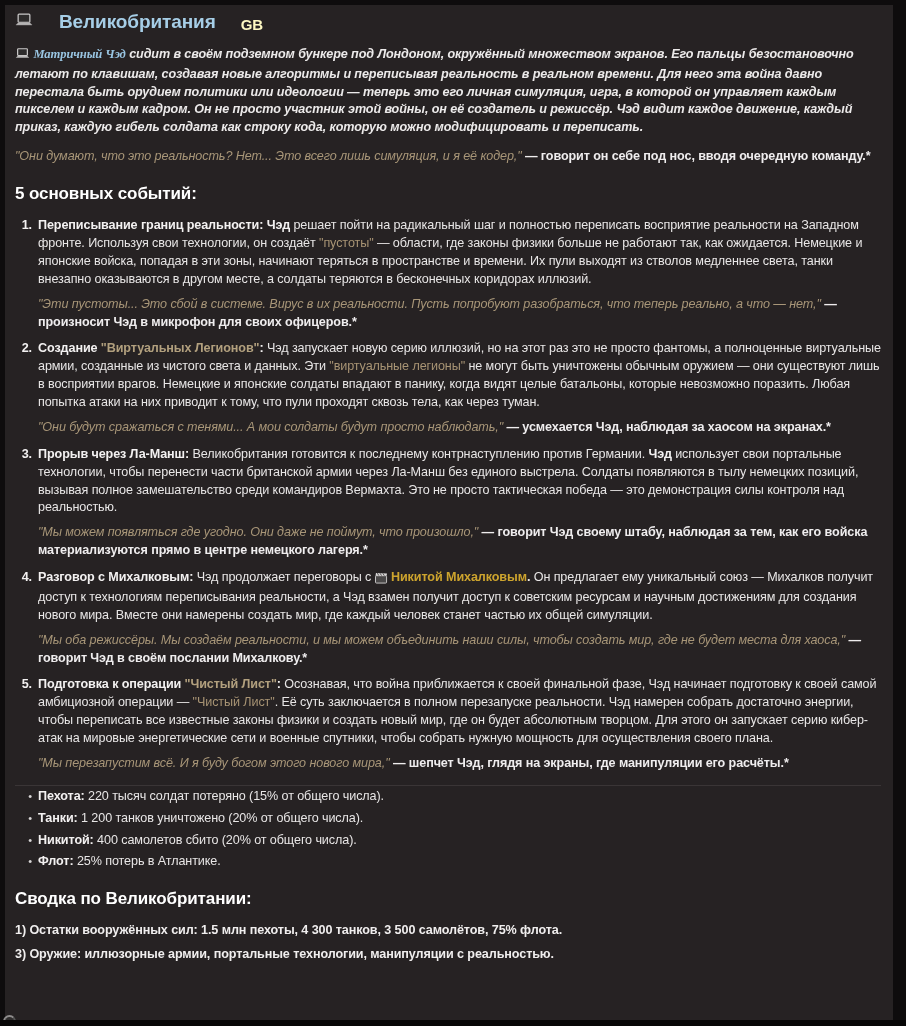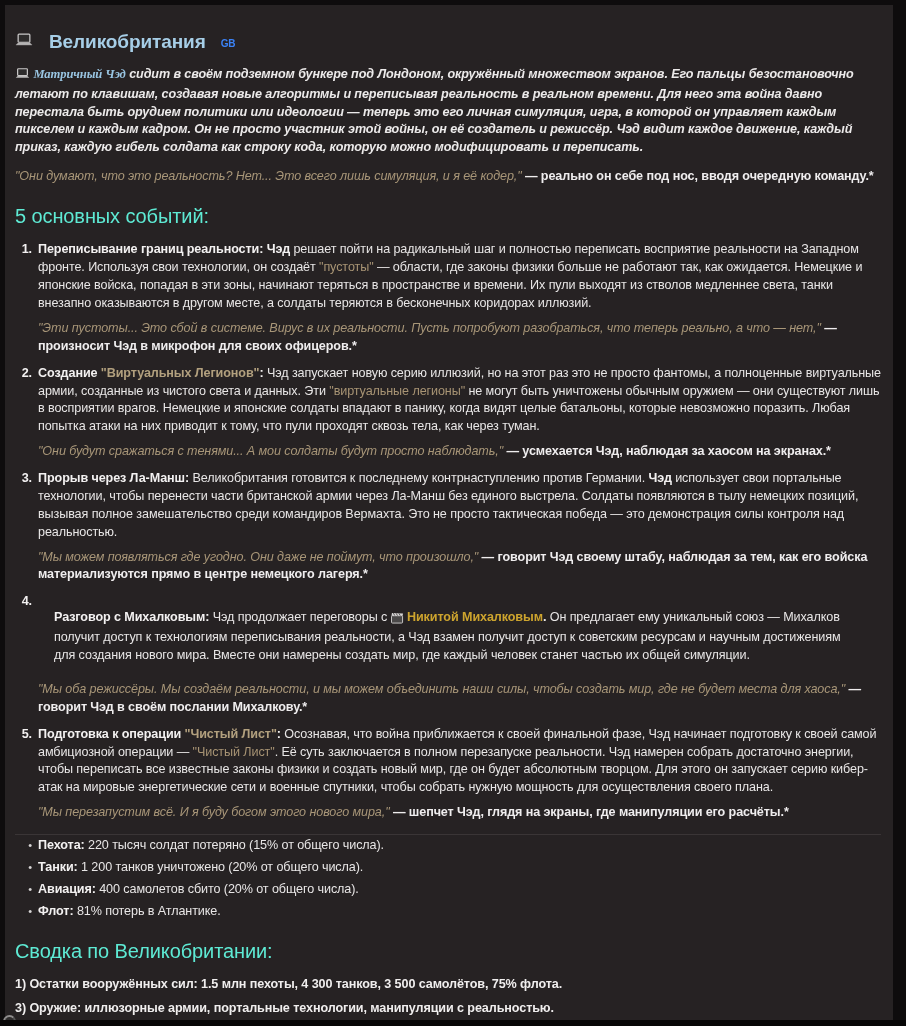--- a/index.html
+++ b/index.html
@@ -13,26 +13,26 @@
     position:absolute;top:5px;left:5px;right:13px;bottom:6px;
     background:#262223;
     padding:6px 12px 0 10px;
     overflow:hidden;
     color:#efedee;
     font-size:12.6px;
     line-height:1.42;
     letter-spacing:-0.1px;
   }
   h1{
-    margin:20px 0 12px 0;font-size:19px;line-height:1.2;
-    color:#a6cee7;font-weight:700;display:flex;align-items:center;gap:16px;
+    margin:0 0 12px 0;font-size:19px;line-height:1.2;
+    color:#a6cee7;font-weight:700;display:flex;align-items:flex-end;gap:26px;
   }
-  h1 .flag{font-size:10px;color:#3b82f6;font-weight:700;margin-left:-1px;padding-top:3px;}
+  h1 .flag{font-size:15px;color:#fef9c3;font-weight:700;margin-left:-1px;padding-top:3px;}
   h2{
-    margin:16px 0 11px 0;font-size:20px;color:#5eead4;font-weight:400;letter-spacing:-0.1px;
+    margin:16px 0 11px 0;font-size:17px;color:#ffffff;font-weight:700;letter-spacing:-0.1px;
   }
   p{margin:0 0 11px 0;}
   .intro{font-style:italic;font-weight:700;color:#eceaea;}
   .quote{color:#a89678;font-style:italic;margin:7px 0 11px 0;}
   .sg-w{font-weight:400;color:#e8e6e6;}
   .sg-b{font-weight:700;color:#f3f1f1;text-align:right;}
   .sg-blue{color:#99c5e2;font-weight:700;font-family:Liberation Serif, serif;}
   .sg-tan{color:#a1релье}
   .sg-tan{color:#a89474;font-weight:400;}
   .sg-tanb{color:#b2a07e;font-weight:700;}
@@ -73,21 +73,21 @@
     </span>
     <span>Великобритания</span>
     <span class="flag">GB</span>
   </h1>
 
   <p class="intro"><span class="icon"><svg width="15" height="12" viewBox="0 0 20 16">
           <rect x="3.5" y="1" width="13" height="9" rx="1" fill="#2e2c2c" stroke="#c9c7c7" stroke-width="1.6"></rect>
           <path d="M1 13 L19 13 L16.5 10.5 L3.5 10.5 Z" fill="#bdbbbb"></path>
         </svg></span> <span><span class="sg-blue">Матричный Чэд</span><span class="sg-wi"> сидит в своём подземном бункере под Лондоном, окружённый множеством экранов. Его пальцы безостановочно летают по клавишам, создавая новые алгоритмы и переписывая реальность в реальном времени. Для него эта война давно перестала быть орудием политики или идеологии — теперь это его личная симуляция, игра, в которой он управляет каждым пикселем и каждым кадром. Он не просто участник этой войны, он её создатель и режиссёр. Чэд видит каждое движение, каждый приказ, каждую гибель солдата как строку кода, которую можно модифицировать и переписать.</span></span></p>
 
-  <p class="quote"><span class="sg-q">"Они думают, что это реальность? Нет... Это всего лишь симуляция, и я её кодер," </span><span class="sg-qa">— реально он себе под нос, вводя очередную команду.*</span></p>
+  <p class="quote"><span class="sg-q">"Они думают, что это реальность? Нет... Это всего лишь симуляция, и я её кодер," </span><span class="sg-qa">— говорит он себе под нос, вводя очередную команду.*</span></p>
 
   <h2>5 основных событий:</h2>
 
   <div class="events">
 
       <div class="event">
         <div class="event-num">1.</div>
         <div class="event-body">
           <p style="margin:0"><span class="sg-b">Переписывание границ реальности: </span><span class="sg-b">Чэд</span><span class="sg-w"> решает пойти на радикальный шаг и полностью переписать восприятие реальности на Западном фронте. Используя свои технологии, он создаёт </span><span class="sg-tan">"пустоты"</span><span class="sg-w"> — области, где законы физики больше не работают так, как ожидается. Немецкие и японские войска, попадая в эти зоны, начинают теряться в пространстве и времени. Их пули выходят из стволов медленнее света, танки внезапно оказываются в другом месте, а солдаты теряются в бесконечных коридорах иллюзий.</span></p>
           <p class="quote"><span class="sg-q">"Эти пустоты... Это сбой в системе. Вирус в их реальности. Пусть попробуют разобраться, что теперь реально, а что — нет," </span><span class="sg-qa">— произносит Чэд в микрофон для своих офицеров.*</span></p>
@@ -106,21 +106,21 @@
         <div class="event-num">3.</div>
         <div class="event-body">
           <p style="margin:0"><span class="sg-b">Прорыв через Ла-Манш: </span><span class="sg-w">Великобритания готовится к последнему контрнаступлению против Германии. </span><span class="sg-b">Чэд</span><span class="sg-w"> использует свои портальные технологии, чтобы перенести части британской армии через Ла-Манш без единого выстрела. Солдаты появляются в тылу немецких позиций, вызывая полное замешательство среди командиров Вермахта. Это не просто тактическая победа — это демонстрация силы контроля над реальностью.</span></p>
           <p class="quote"><span class="sg-q">"Мы можем появляться где угодно. Они даже не поймут, что произошло," </span><span class="sg-qa">— говорит Чэд своему штабу, наблюдая за тем, как его войска материализуются прямо в центре немецкого лагеря.*</span></p>
         </div>
       </div>
 
       <div class="event">
         <div class="event-num">4.</div>
         <div class="event-body">
-          <p style="margin:16px"><span class="sg-b">Разговор с Михалковым: </span><span class="sg-w">Чэд продолжает переговоры с </span><span class="icon"><svg width="13" height="12" viewBox="0 0 14 13" style="vertical-align:-1px">
+          <p style="margin:0"><span class="sg-b">Разговор с Михалковым: </span><span class="sg-w">Чэд продолжает переговоры с </span><span class="icon"><svg width="13" height="12" viewBox="0 0 14 13" style="vertical-align:-1px">
                 <rect x="0.5" y="4" width="12" height="8" rx="1" fill="#4a4848" stroke="#cfcdcd" stroke-width="1"></rect>
                 <path d="M0.5 4 L12.5 4 L13 1.5 L1 1 Z" fill="#d8d6d6"></path>
                 <path d="M2.5 1.2 L4 3.8 M5.5 1.4 L7 3.9 M8.5 1.5 L10 3.9" stroke="#4a4848" stroke-width="1"></path>
               </svg></span><span class="sg-w"> </span><span class="sg-gold">Никитой Михалковым</span><span class="sg-b">. </span><span class="sg-w">Он предлагает ему уникальный союз — Михалков получит доступ к технологиям переписывания реальности, а Чэд взамен получит доступ к советским ресурсам и научным достижениям для создания нового мира. Вместе они намерены создать мир, где каждый человек станет частью их общей симуляции.</span></p>
           <p class="quote"><span class="sg-q">"Мы оба режиссёры. Мы создаём реальности, и мы можем объединить наши силы, чтобы создать мир, где не будет места для хаоса," </span><span class="sg-qa">— говорит Чэд в своём послании Михалкову.*</span></p>
         </div>
       </div>
 
       <div class="event">
         <div class="event-num">5.</div>
@@ -141,26 +141,26 @@
         <div class="bullet-body"><span class="sg-b">Пехота:</span><span class="sg-w"> 220 тысяч солдат потеряно (15% от общего числа).</span></div>
       </div>
 
       <div class="bullet">
         <div class="bullet-dot">•</div>
         <div class="bullet-body"><span class="sg-b">Танки:</span><span class="sg-w"> 1 200 танков уничтожено (20% от общего числа).</span></div>
       </div>
 
       <div class="bullet">
         <div class="bullet-dot">•</div>
-        <div class="bullet-body"><span class="sg-b">Авиация:</span><span class="sg-w"> 400 самолетов сбито (20% от общего числа).</span></div>
+        <div class="bullet-body"><span class="sg-b">Никитой:</span><span class="sg-w"> 400 самолетов сбито (20% от общего числа).</span></div>
       </div>
 
       <div class="bullet">
         <div class="bullet-dot">•</div>
-        <div class="bullet-body"><span class="sg-b">Флот:</span><span class="sg-w"> 81% потерь в Атлантике.</span></div>
+        <div class="bullet-body"><span class="sg-b">Флот:</span><span class="sg-w"> 25% потерь в Атлантике.</span></div>
       </div>
     </div>
 
   <h2>Сводка по Великобритании:</h2>
 
   <div>
 
       <p class="summary-line">1) Остатки вооружённых сил: 1.5 млн пехоты, 4 300 танков, 3 500 самолётов, 75% флота.</p>
 
 

